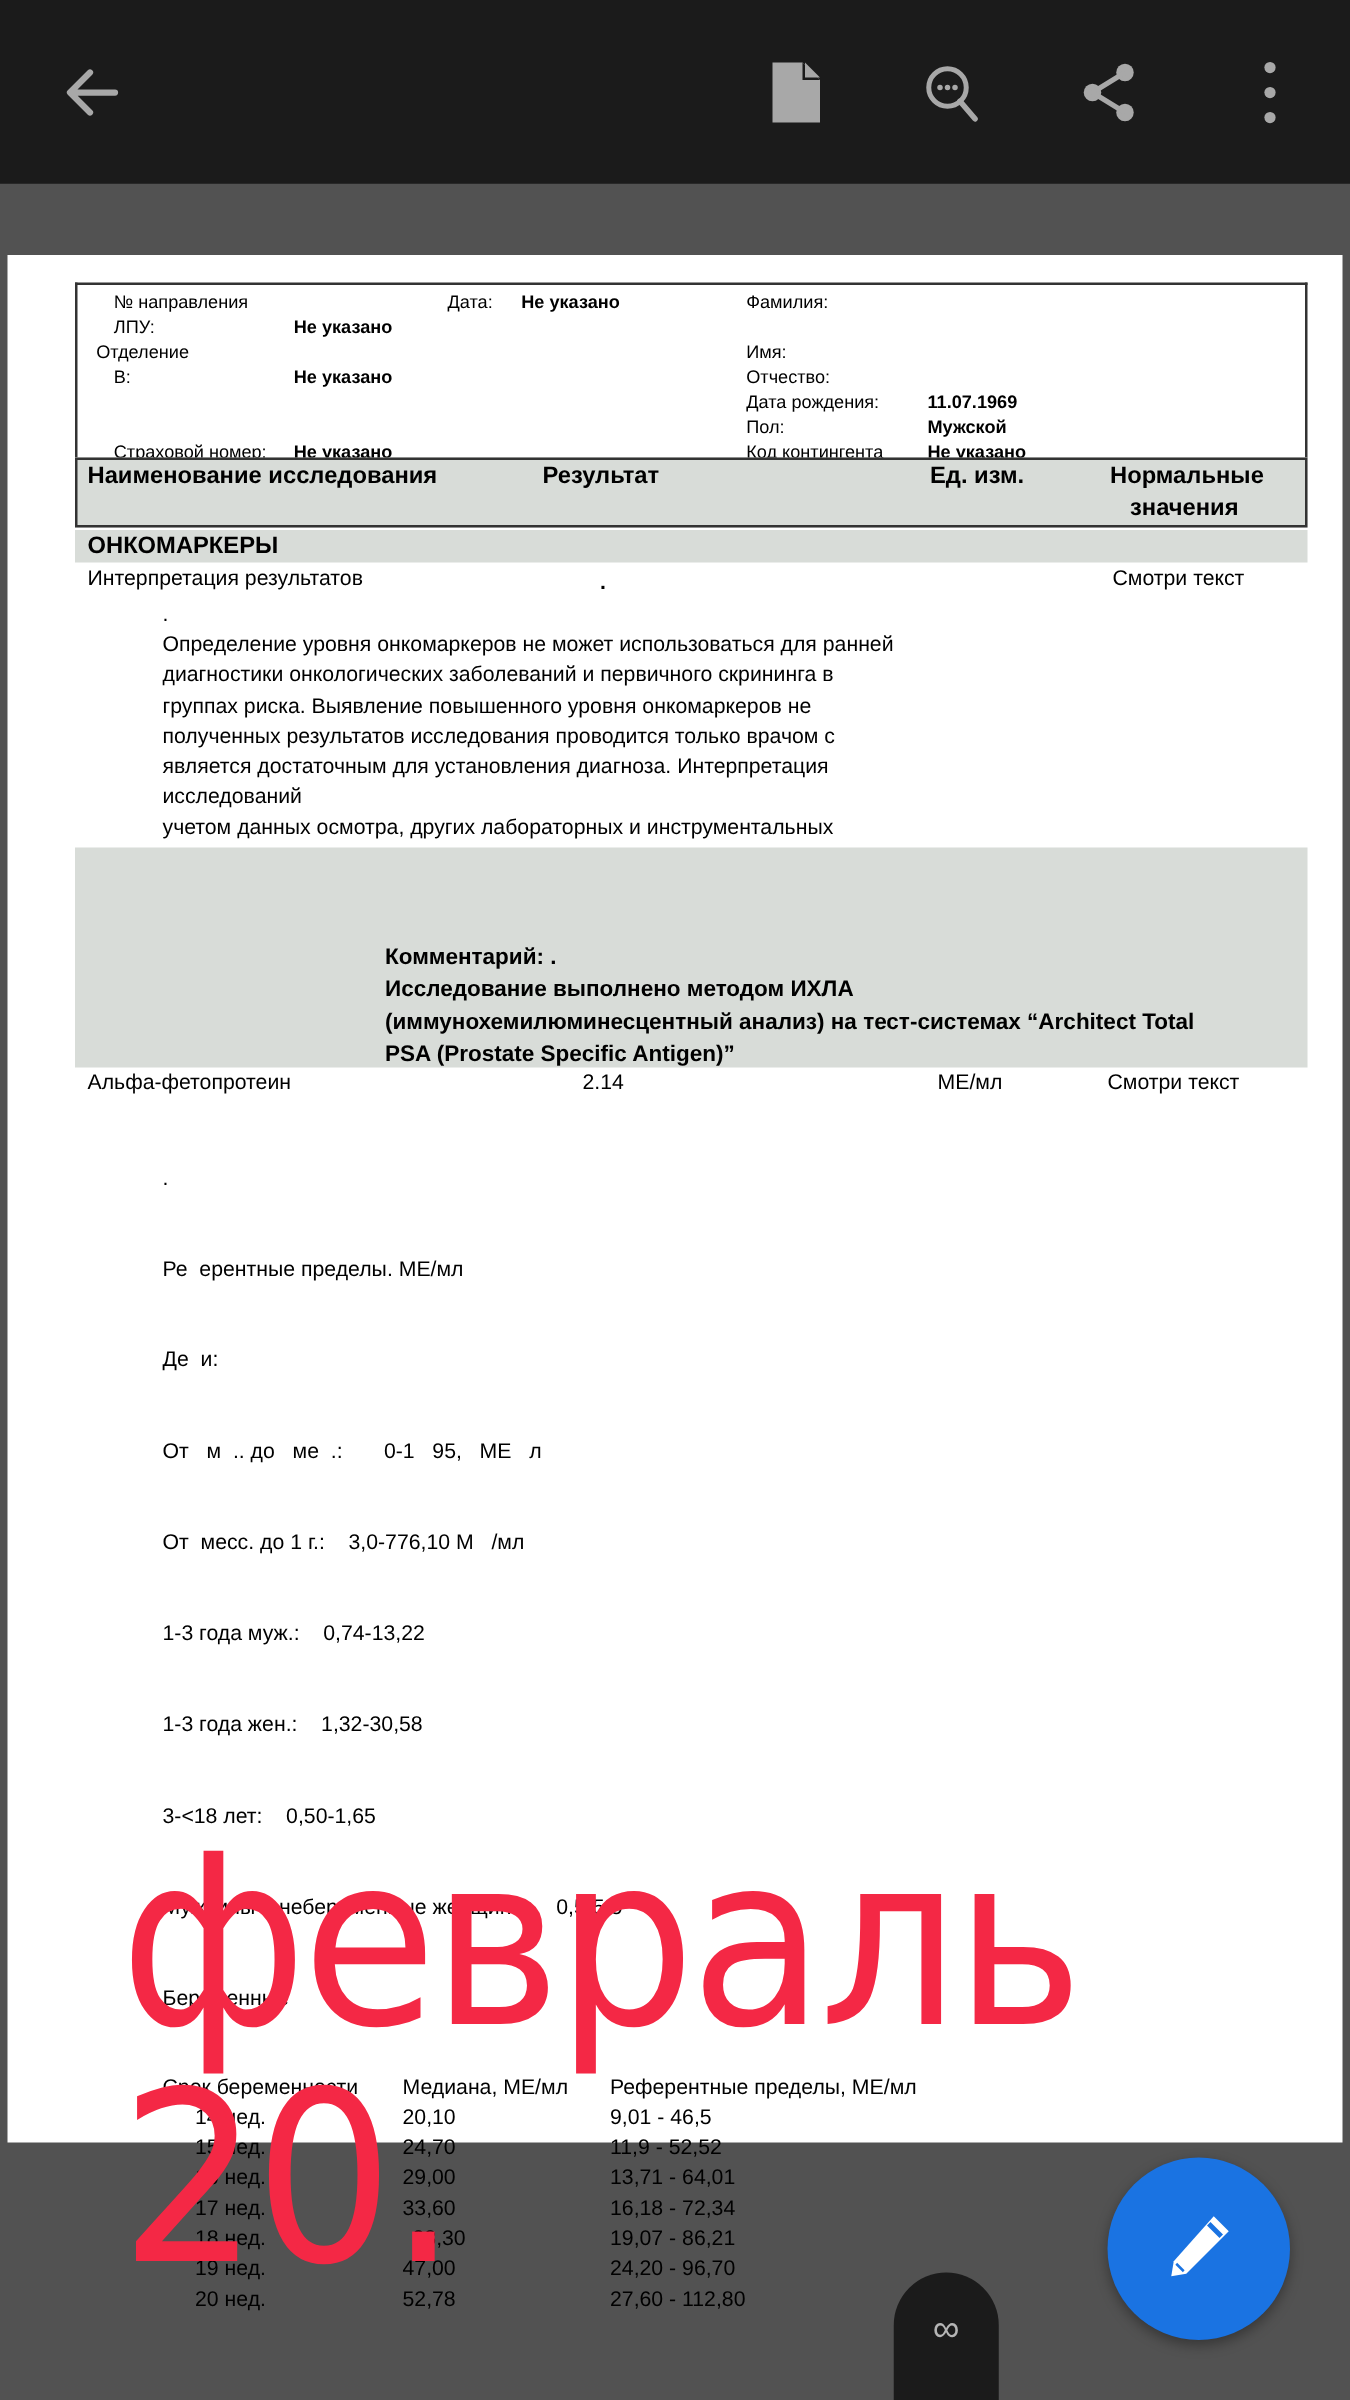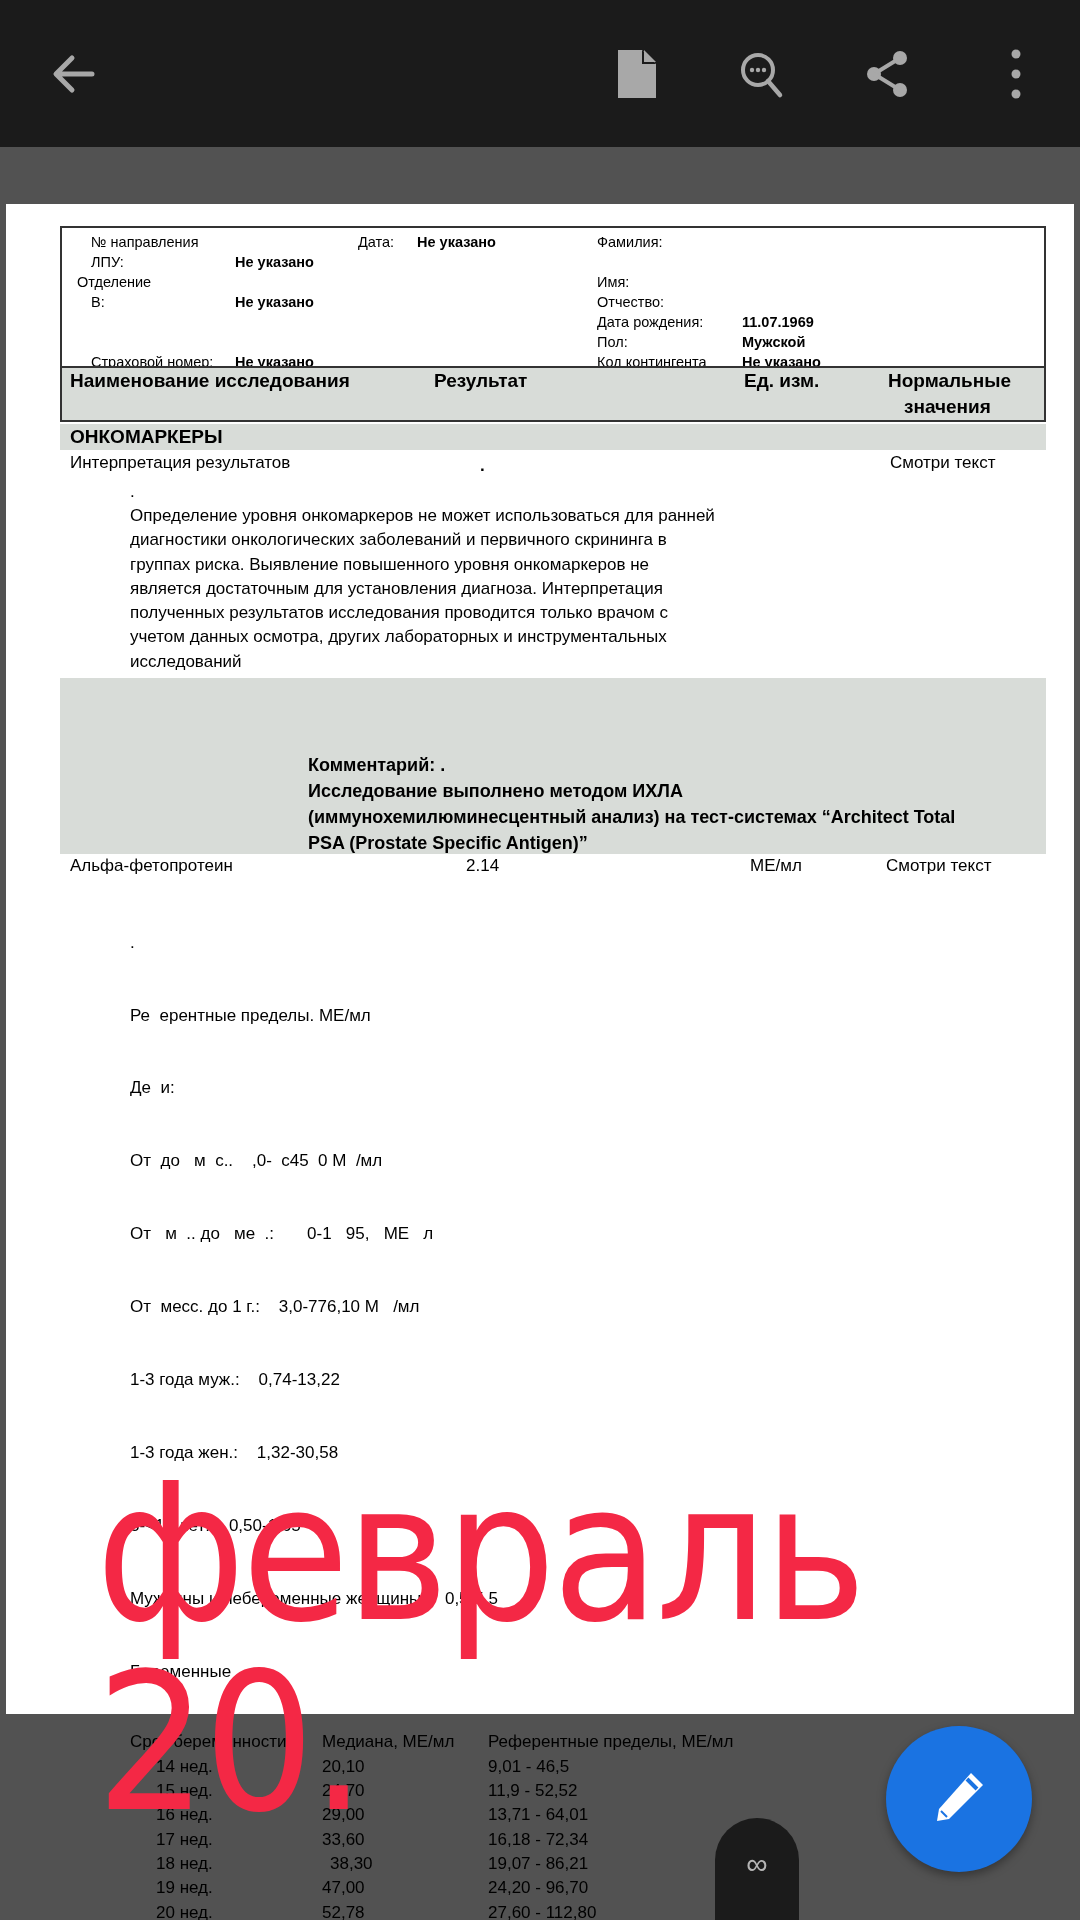--- a/index.html
+++ b/index.html
@@ -143,24 +143,24 @@
     <div class="row" style="height:30px;">
       <span style="left:10px;top:3px;">Интерпретация результатов</span>
       <span style="left:420px;top:6px;font-weight:bold;">.</span>
       <span style="left:830px;top:3px;">Смотри текст</span>
     </div>
     <div class="para" style="height:24px;">.</div>
     <div class="para">
       <div>Определение уровня онкомаркеров не может использоваться для ранней</div>
       <div>диагностики  онкологических заболеваний и первичного скрининга в</div>
       <div>группах риска. Выявление повышенного уровня онкомаркеров не</div>
+      <div>полученных результатов исследования проводится только врачом с</div>
       <div>является достаточным для установления диагноза. Интерпретация</div>
-      <div>полученных результатов исследования проводится только врачом с</div>
+      <div>исследований</div>
       <div>учетом данных осмотра, других лабораторных и инструментальных</div>
-      <div>исследований</div>
     </div>
 
     <div class="grayblock" style="height:176px;margin-top:4px;">
       <div class="comment" style="position:absolute;left:248px;top:74px;">
         <div>Комментарий: .</div>
         <div>Исследование выполнено методом ИХЛА</div>
         <div>(иммунохемилюминесцентный анализ) на тест-системах “Architect Total</div>
         <div>PSA (Prostate Specific Antigen)”</div>
       </div>
     </div>
@@ -168,21 +168,20 @@
     <div class="row" style="height:28px;">
       <span style="left:10px;top:2px;">Альфа-фетопротеин</span>
       <span style="left:406px;top:2px;">2.14</span>
       <span style="left:690px;top:2px;">МЕ/мл</span>
       <span style="left:826px;top:2px;">Смотри текст</span>
     </div>
     <div class="ref" style="white-space:pre;">
       <div>.</div>
       <div>Ре  ерентные пределы. МЕ/мл</div>
       <div>Де  и:</div>
-      <div>От  до   м  с..    ,0-  с45  0 М  /мл</div>
       <div>От   м  .. до   ме  .:       0-1   95,   МЕ   л</div>
       <div>От  месс. до 1 г.:    3,0-776,10 М   /мл</div>
       <div>1-3 года муж.:    0,74-13,22</div>
       <div>1-3 года жен.:    1,32-30,58</div>
       <div>3-&lt;18 лет:    0,50-1,65</div>
       <div>Мужчины и небеременные женщины:    0,5-5,5</div>
       <div>Беременные</div>
     </div>
 
     <div style="padding-left:70px;">

